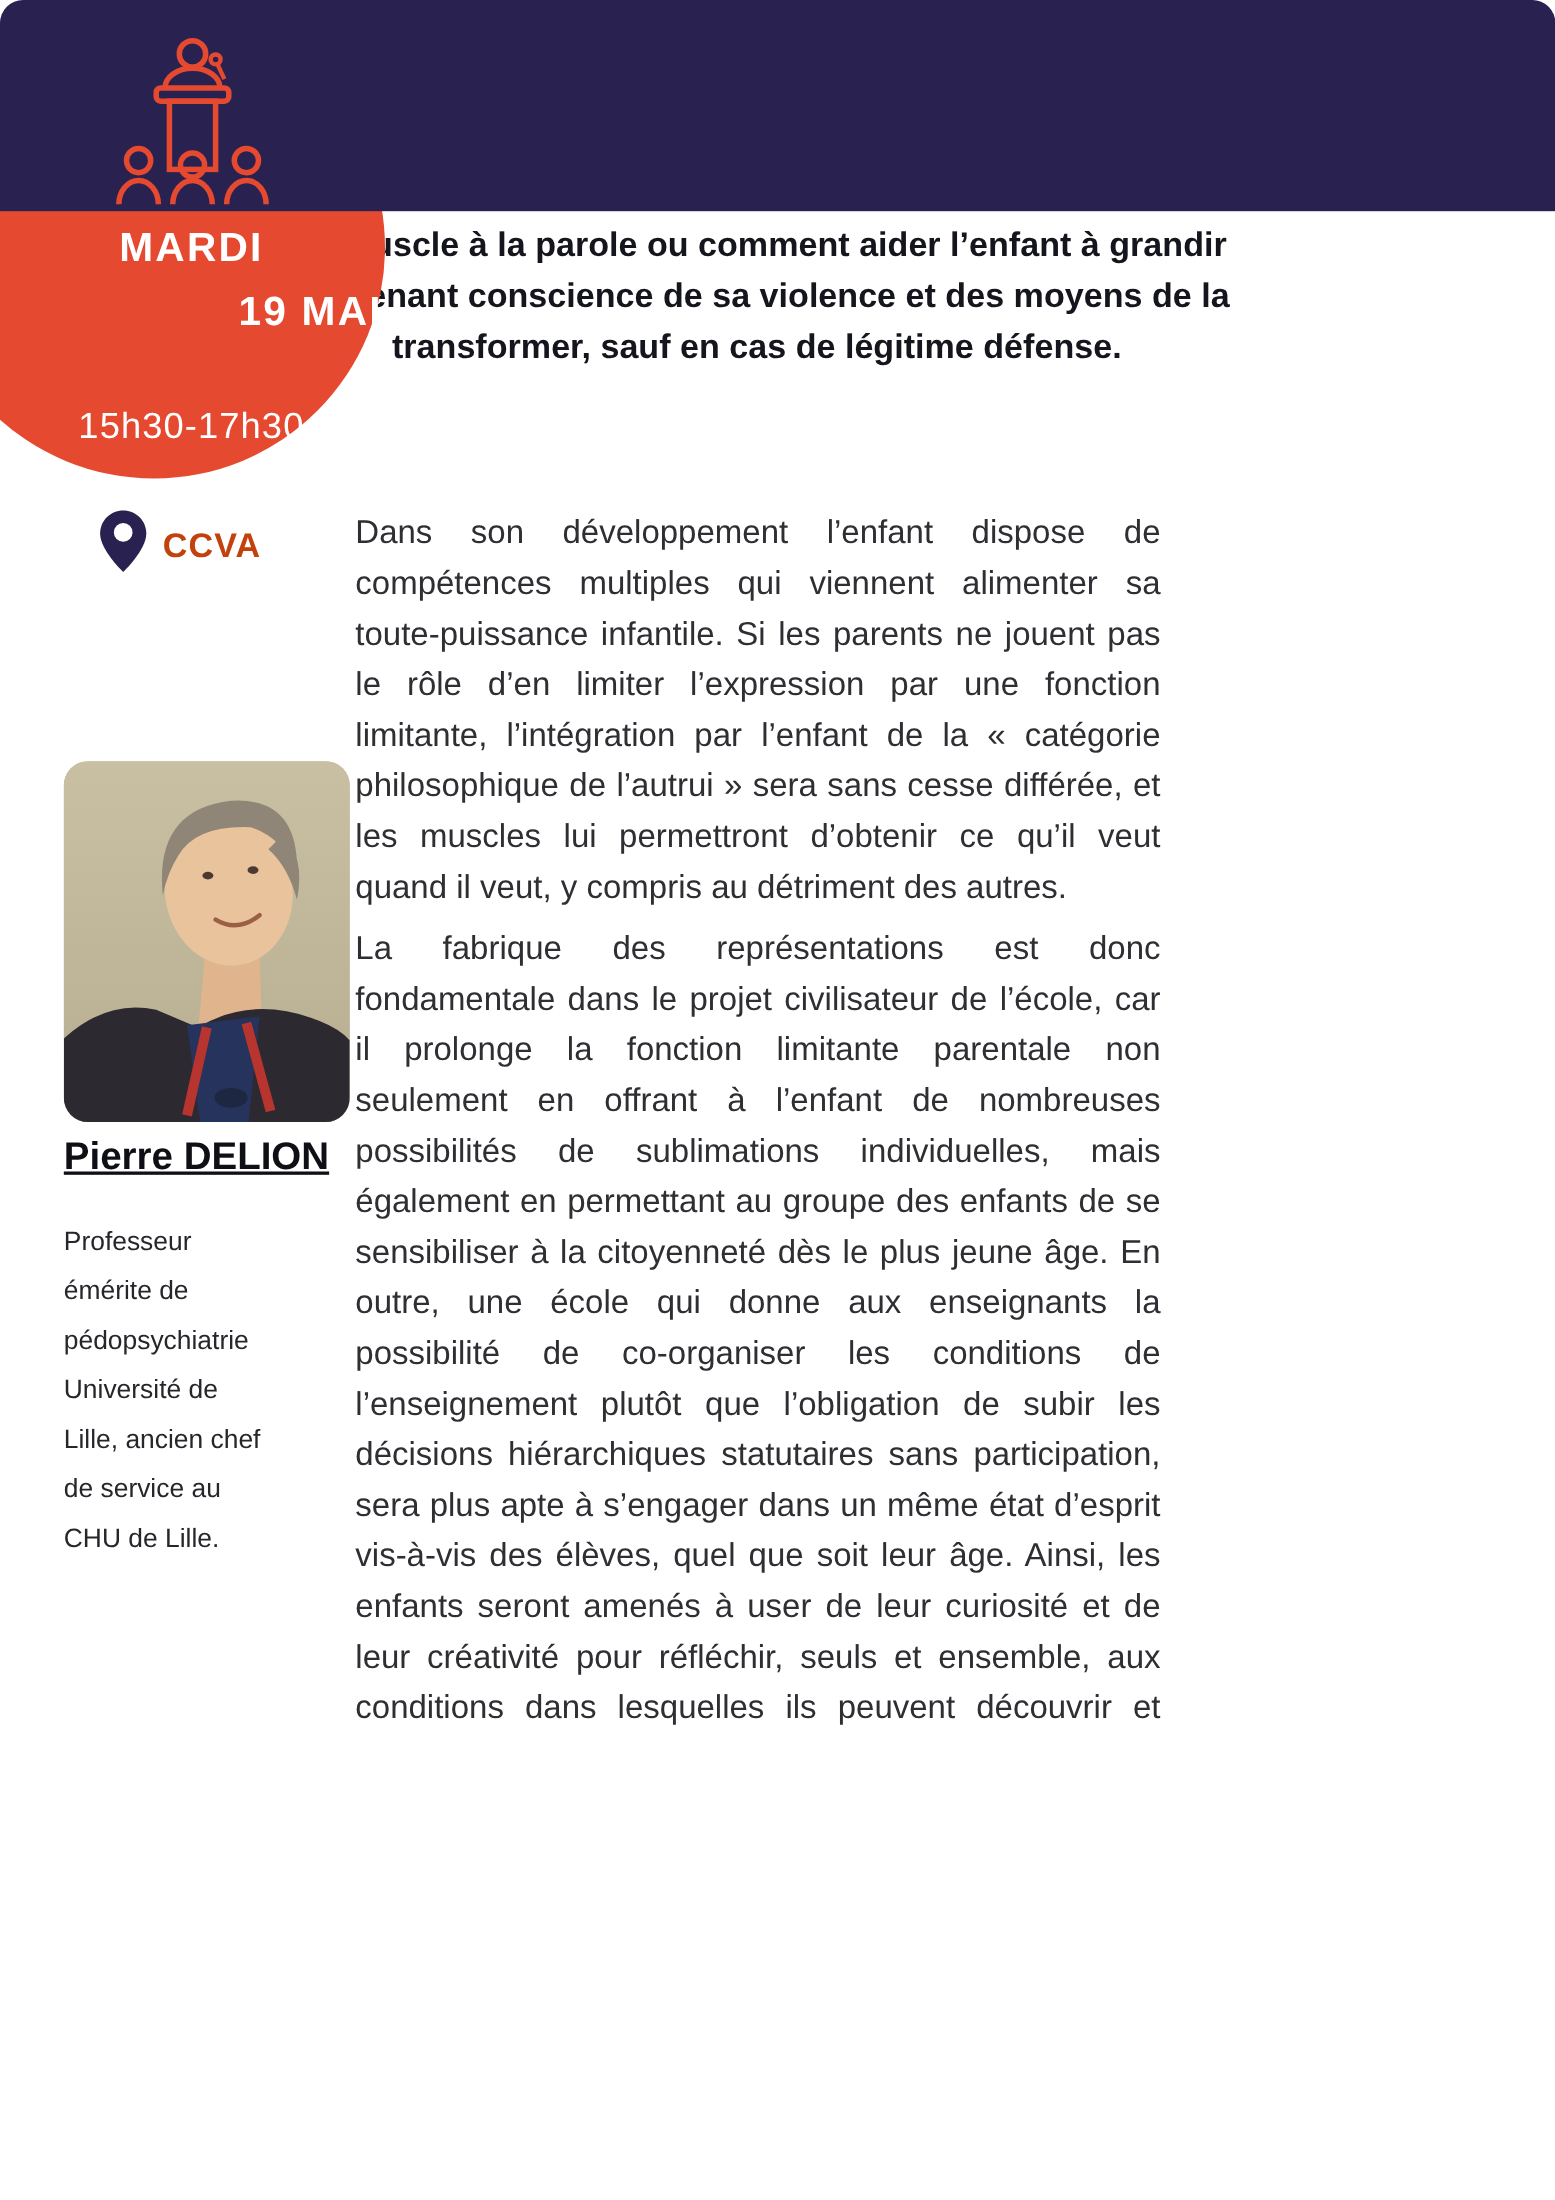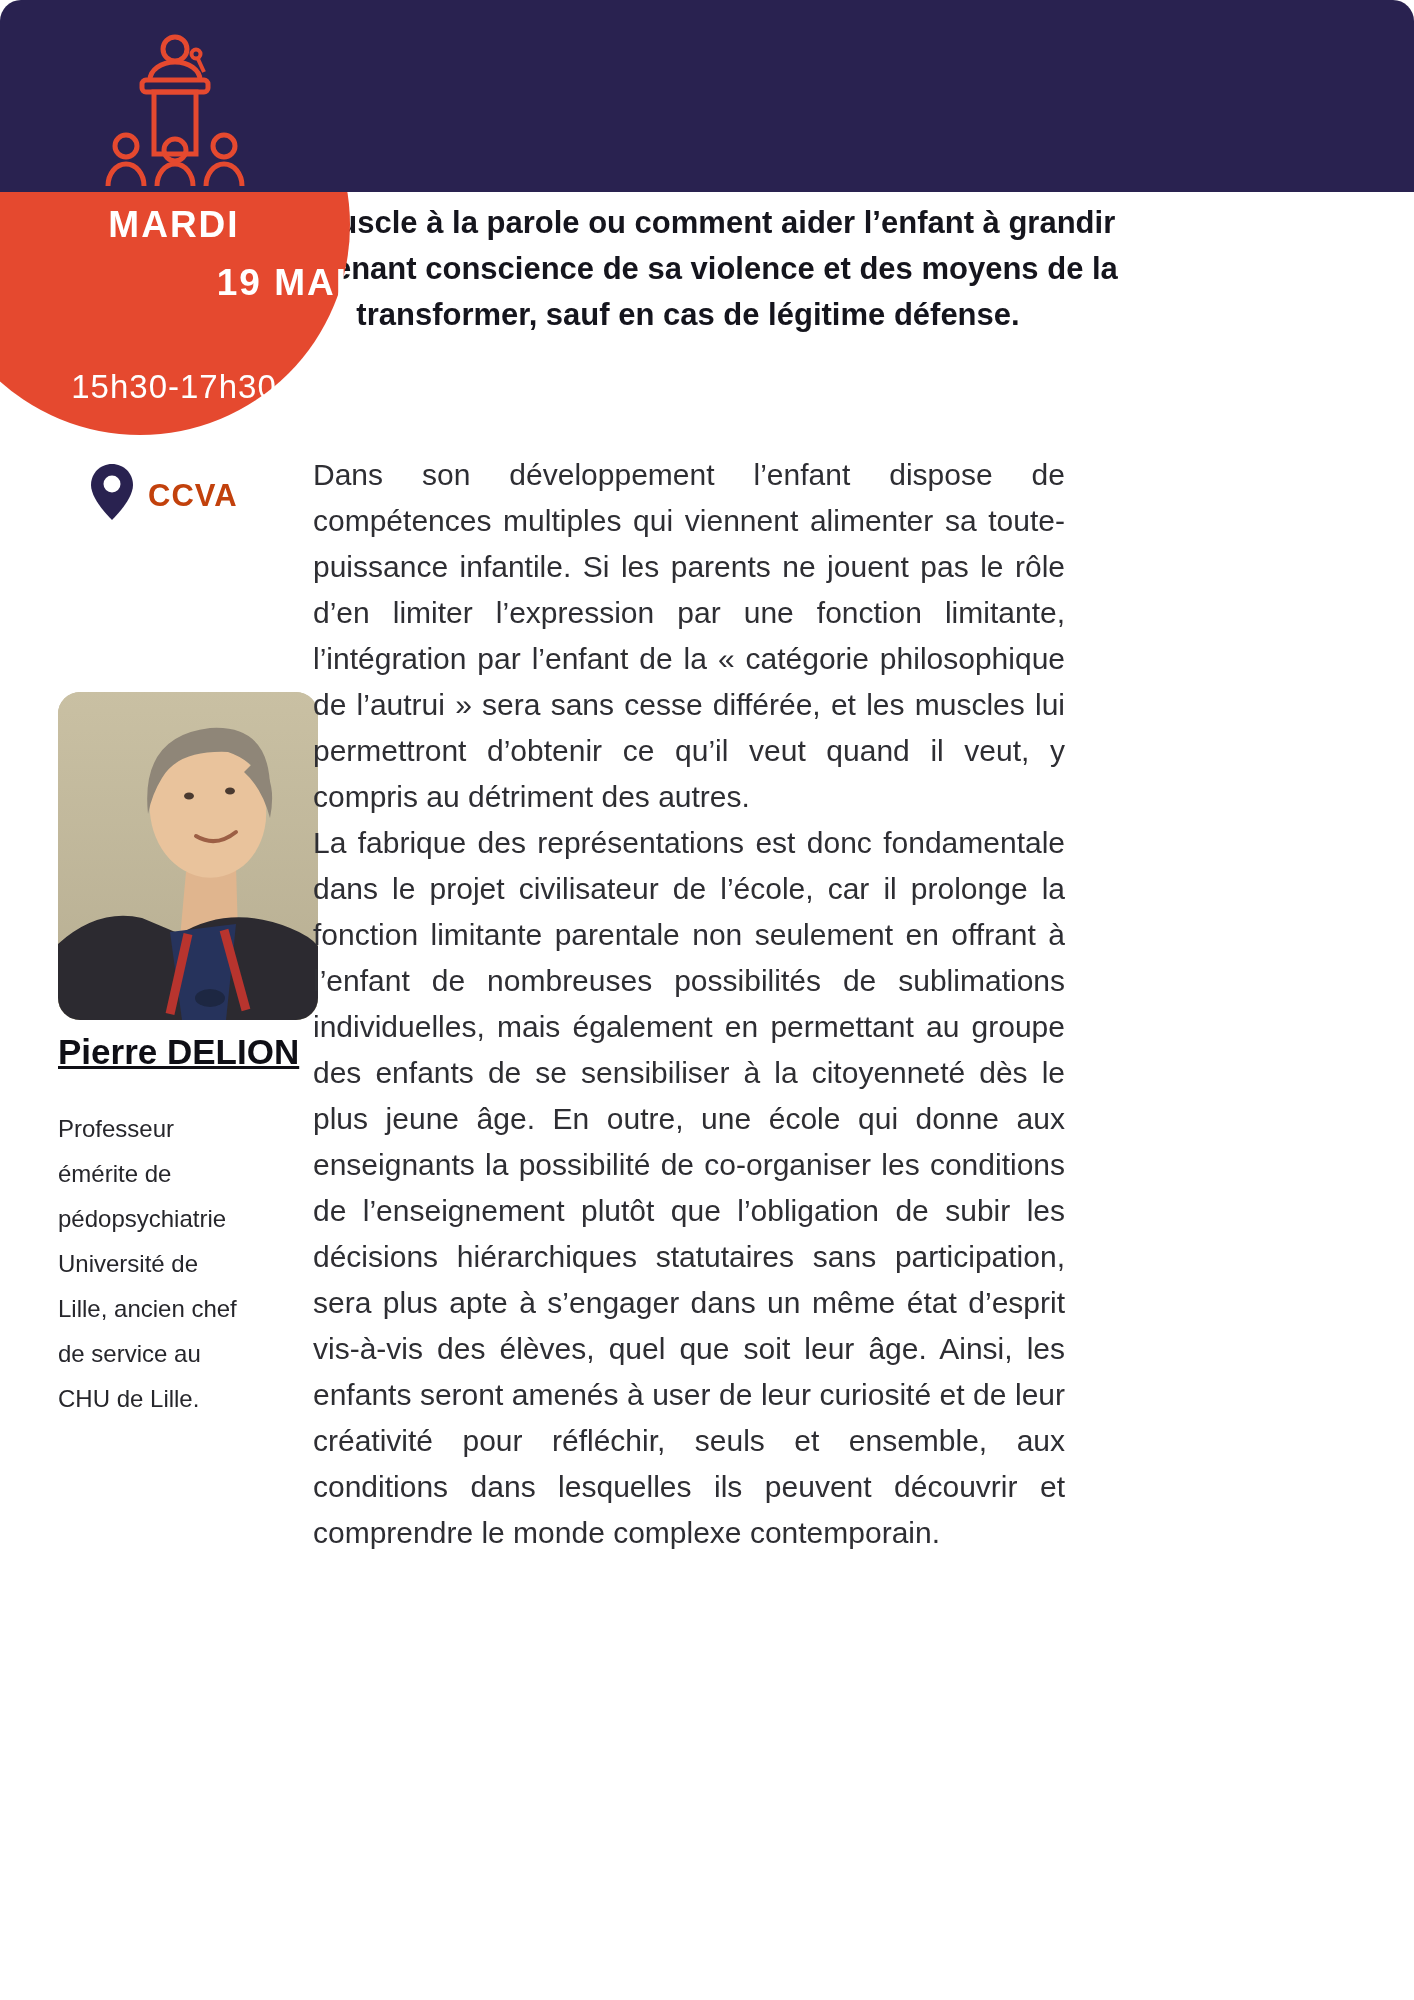--- a/index.html
+++ b/index.html
@@ -56,21 +56,21 @@
   .speaker-bio{
     position:absolute;left:58px;top:1106px;width:260px;
     color:#26262b;font-size:24px;line-height:45px;font-weight:400;
     white-space:pre-line;
   }
   
   .body-col{
     position:absolute;left:313px;top:452px;width:752px;
     color:#2e2e33;font-size:30px;line-height:46px;
   }
-  .body-col p{margin:0;text-align:justify;}
+  .body-col p{margin:10px;text-align:justify;}
   
   .page-number{
     position:absolute;left:0;top:1890px;width:1414px;
     text-align:center;color:#141414;font-size:43px;font-weight:400;
   }
   .footer-bar{
     position:absolute;left:24px;top:1984px;width:1366px;height:16px;
     background:#292250;border-radius:12px 12px 0 0;
   }
 </style>

